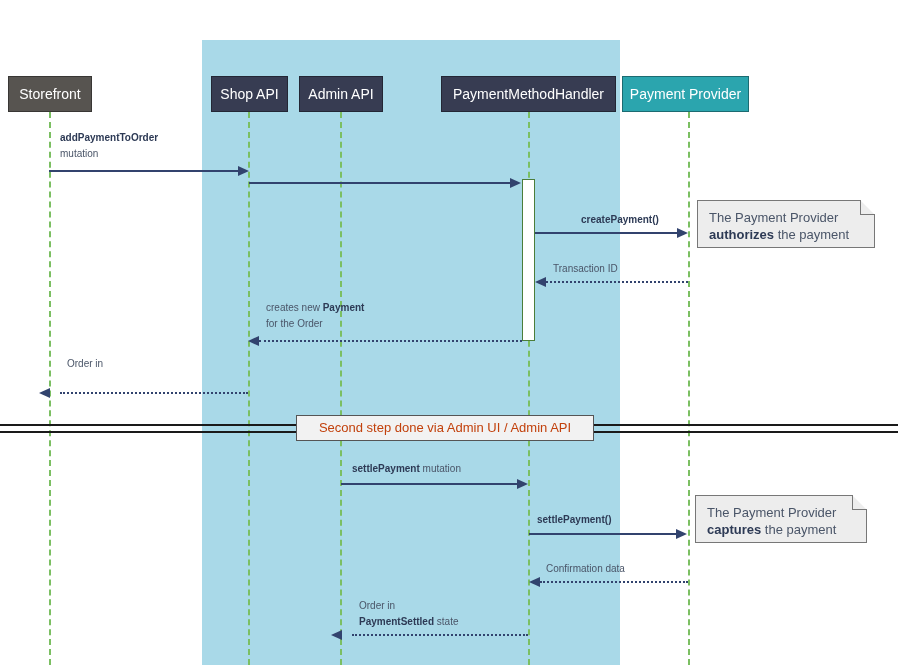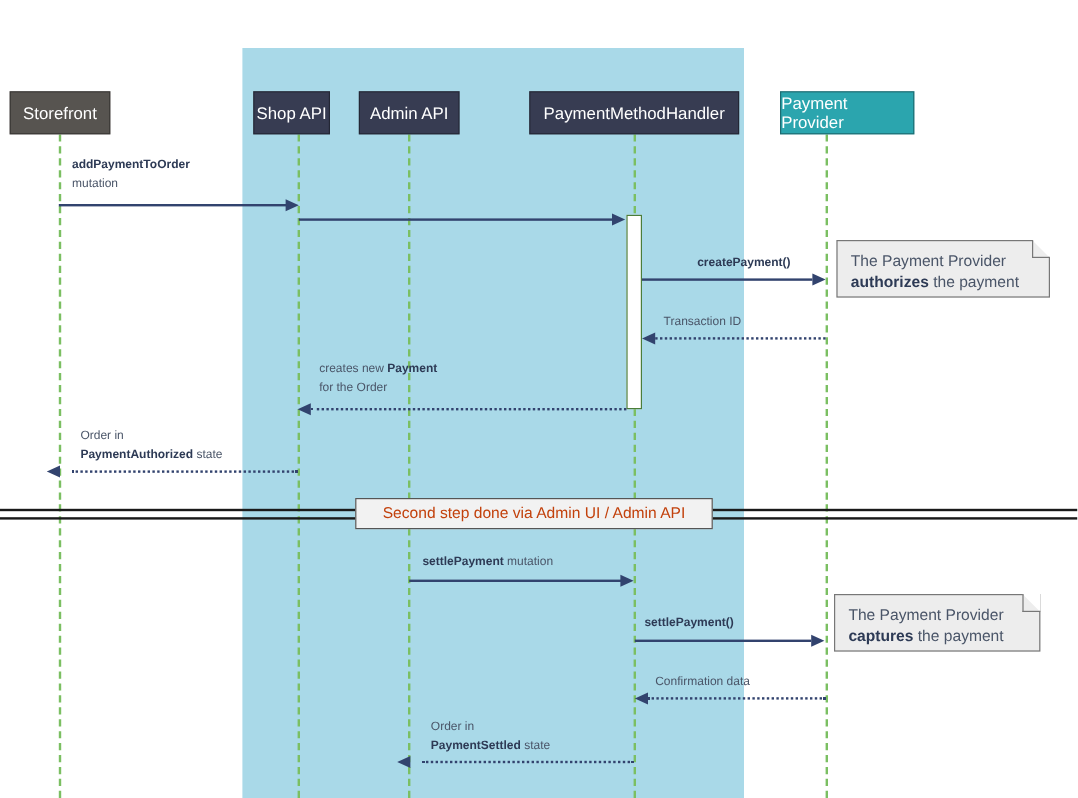--- a/index.html
+++ b/index.html
@@ -149,33 +149,33 @@
   <div class="abs lifeline" style="left:49px;"></div>
   <div class="abs lifeline" style="left:248px;"></div>
   <div class="abs lifeline" style="left:340px;"></div>
   <div class="abs lifeline" style="left:528px;"></div>
   <div class="abs lifeline" style="left:688px;"></div>
 
   <div class="abs participant p-gray" style="left:8px; top:76px; width:84px;">
     <span>Storefront</span>
   </div>
 
-  <div class="abs participant p-dark" style="left:211px; top:76px; width:64px;">
+  <div class="abs participant p-dark" style="left:211px; top:76px; width:77px;">
     <span>Shop API</span>
   </div>
 
   <div class="abs participant p-dark" style="left:299px; top:76px; width:84px;">
     <span>Admin API</span>
   </div>
 
   <div class="abs participant p-dark" style="left:441px; top:76px; width:175px;">
     <span>PaymentMethodHandler</span>
   </div>
 
-  <div class="abs participant p-teal" style="left:622px; top:76px; width:112px;margin-left:28px;">
+  <div class="abs participant p-teal" style="left:622px; top:76px; width:127px;">
     <span>Payment Provider</span>
   </div>
 
   <div class="abs activation" style="left:522px; top:179px; height:162px;"></div>
 
   <div class="abs msg-label" style="left:60px; top:130px;">
     <span class="lbl-line"><b>addPaymentToOrder</b></span>
     <span class="lbl-line">mutation</span>
   </div>
   <div class="abs msg-line" style="left:49px; top:170px; width:190px;"></div>
@@ -205,21 +205,20 @@
 
   <div class="abs msg-label" style="left:266px; top:300px;">
     <span class="lbl-line"><span>creates new </span><b>Payment</b></span>
     <span class="lbl-line">for the Order</span>
   </div>
   <div class="abs msg-line-dotted" style="left:259px; top:340px; width:263px;"></div>
   <div class="abs arrow-head arrow-left" style="left:248px; top:336px;"></div>
 
   <div class="abs msg-label" style="left:67px; top:356px;">
     <span class="lbl-line">Order in</span>
-    <span class="lbl-line"><b>PaymentAuthorized</b><span> state</span></span>
   </div>
   <div class="abs msg-line-dotted" style="left:60px; top:392px; width:188px;"></div>
   <div class="abs arrow-head arrow-left" style="left:39px; top:388px;"></div>
 
   <div class="abs divider-line" style="top:424px;"></div>
   <div class="abs divider-line" style="top:431px;"></div>
   <div class="abs divider-label" style="left:296px; top:415px; width:298px;">Second step done via Admin UI / Admin API</div>
 
   <div class="abs msg-label" style="left:352px; top:461px;">
     <b>settlePayment</b><span> mutation</span>

